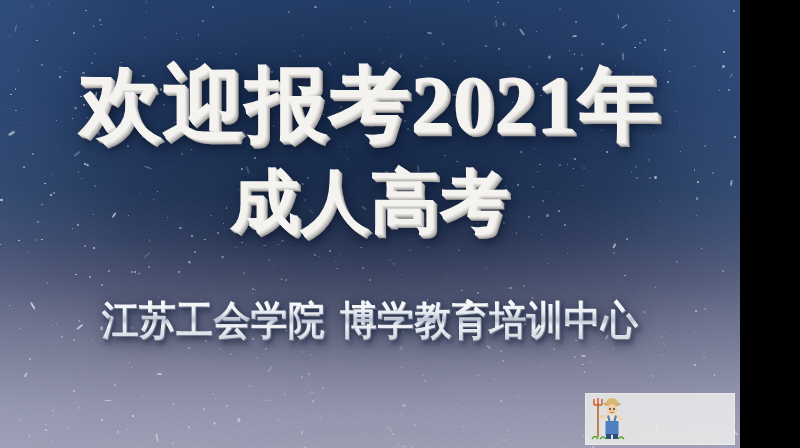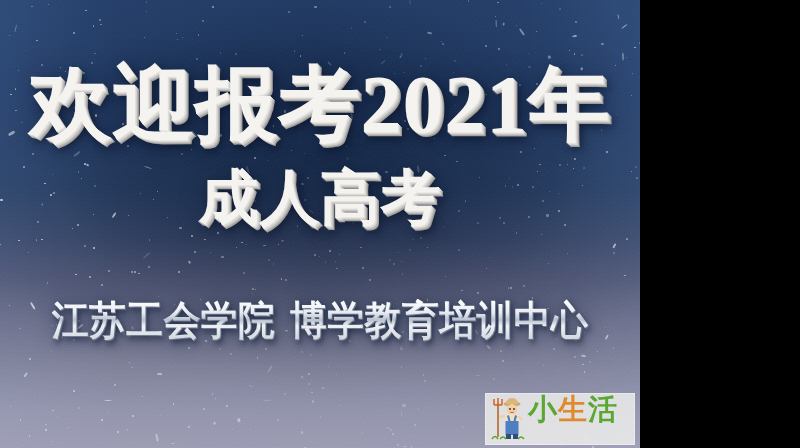--- a/index.html
+++ b/index.html
@@ -6,21 +6,21 @@
     margin: 0;
     padding: 0;
     background: #000;
   }
   body {
     font-family: "Liberation Sans", sans-serif;
   }
 
   .poster {
     position: relative;
-    width: 640px;
+    width: 740px;
     height: 448px;
     overflow: hidden;
     background: #26426e;
     user-select: none;
   }
 
   
   .bg-base {
     position: absolute;
     inset: 0;
@@ -129,21 +129,21 @@
     left: 50%;
     transform: translateX(-50%);
     font-size: 82px;
   }
 
   .headline-2 {
     position: absolute;
     top: 168px;
     left: 50%;
     transform: translateX(-50%);
-    font-size: 60px;
+    font-size: 69px;
   }
 
   .subtitle {
     position: absolute;
     top: 299px;
     left: 50%;
     transform: translateX(-50%) scaleX(0.92);
     font-family: "Liberation Sans", "DejaVu Sans", sans-serif;
     font-weight: 700;
     font-size: 40px;
@@ -879,19 +879,16 @@
 
       <path d="M15.5 21 L9 22" stroke="#f2cfa8" stroke-width="2.4" fill="none"></path>
       <path d="M28.5 21 L32 25" stroke="#f2cfa8" stroke-width="2.4" fill="none"></path>
 
       <rect x="16" y="39" width="5" height="5" fill="#2f4f7a"></rect>
       <rect x="23" y="39" width="5" height="5" fill="#2f4f7a"></rect>
 
       <path d="M2 44 Q5 39 8 44 M10 44 Q13 40 16 44 M28 44 Q31 40 34 44" stroke="#5aa832" stroke-width="1.5" fill="none"></path>
     </svg>
 
-    <div class="wm-cn">
-      <span class="g">小</span><span class="o">生</span><span class="g">活</span>
-    </div>
 
   </div>
 
 </div>
 
 </body></html>

